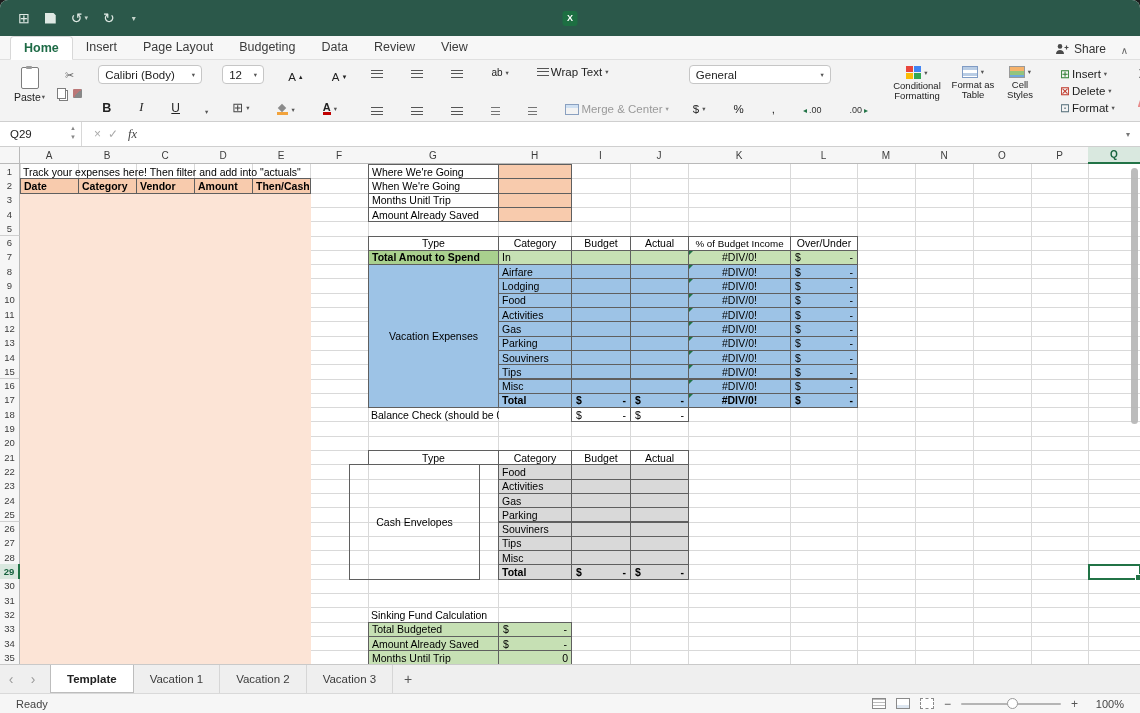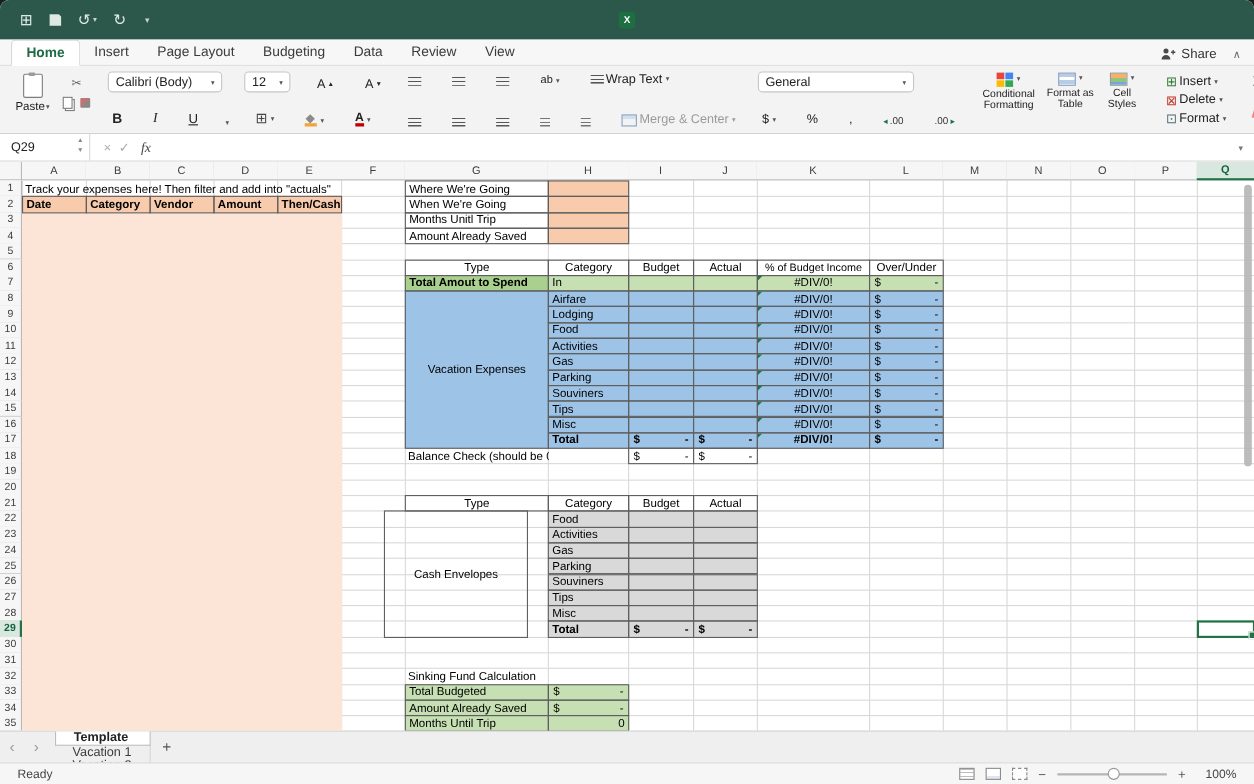--- a/index.html
+++ b/index.html
@@ -102,21 +102,21 @@
   .cell.bordered{border:1px solid #5f5f5f;}
   .cell.acct{justify-content:space-between;padding:0 4px;}
   .cell.err::before{content:'';position:absolute;top:0;left:0;width:0;height:0;border-top:4px solid #217346;border-right:4px solid transparent;}
   .selbox{position:absolute;border:2px solid #217346;box-sizing:border-box;background:transparent;}
   .selhandle{position:absolute;right:-3px;bottom:-3px;width:5px;height:5px;background:#217346;border:1px solid #fff;}
   .vscroll{position:absolute;right:2px;top:21px;width:7px;height:256px;background:#b5b5b5;border-radius:4px;opacity:.9;}
 
   
   .sheettabs{height:28px;background:#efefef;border-top:1px solid #c9c9c9;display:flex;align-items:stretch;flex:0 0 auto;}
   .tabarrow{width:22px;display:flex;align-items:center;justify-content:center;color:#9a9a9a;font-size:14px;}
-  #sheet-tab-list{display:flex;align-items:stretch;margin-left:6px;flex-direction:column;}
+  #sheet-tab-list{display:flex;align-items:stretch;margin-left:6px;}
   .stab{padding:0 16px;display:flex;align-items:center;font-size:11.5px;color:#3b3b3b;border-right:1px solid #d6d6d6;}
   .stab.active{background:#fff;border:1px solid #bdbdbd;border-top:none;font-weight:bold;color:#222;}
   .addtab{width:30px;display:flex;align-items:center;justify-content:center;font-size:14px;color:#555;}
 
   
   .statusbar{height:19px;background:#f6f6f6;border-top:1px solid #d9d9d9;display:flex;align-items:center;font-size:11px;color:#444;padding:0 16px;flex:0 0 auto;}
   .sb-right{margin-left:auto;display:flex;align-items:center;gap:10px;}
   .vicon{width:14px;height:11px;border:1px solid #8a8a8a;background:#fff;box-sizing:border-box;}
   .vicon.grid{background:repeating-linear-gradient(to bottom,#bbb 0 1px,#fff 1px 3px);}
   .vicon.page{background:linear-gradient(to bottom,#fff 70%,#dde6f0 70%);}

